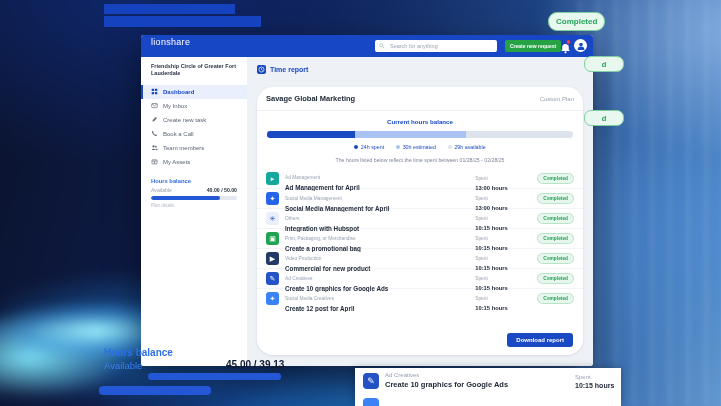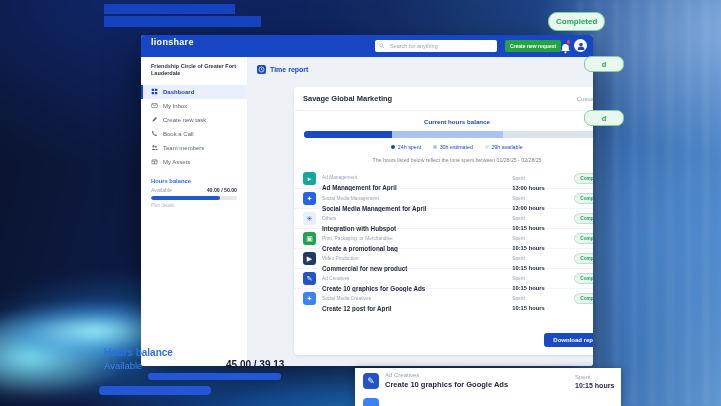--- a/index.html
+++ b/index.html
@@ -17,21 +17,21 @@
       radial-gradient(420px 210px at 20% 5%, rgba(15,40,110,.9), transparent 80%),
       linear-gradient(105deg,#0a1128 0%,#0e1d4d 35%,#1d4384 65%,#3e74b5 85%,#6ba3d8 100%);}
   .bg-glow{position:absolute;left:-20px;top:300px;width:230px;height:62px;filter:blur(4px);
     background:radial-gradient(closest-side, rgba(160,245,255,.95), rgba(80,180,255,.4) 60%, transparent);}
   .bg-bands{position:absolute;right:-6px;top:0;width:150px;height:406px;filter:blur(2px);opacity:.5;
     background:repeating-linear-gradient(90deg, rgba(255,255,255,.12) 0 6px, rgba(255,255,255,0) 6px 18px);}
   
   .window{position:absolute;left:141px;top:35px;width:452px;height:331px;border-radius:3px;
           overflow:hidden;background:#eef1f6;box-shadow:0 12px 34px rgba(0,0,0,.5);}
   .topbar{position:absolute;left:0;top:0;right:0;height:22px;background:#1847c6;}
-  .logo{position:absolute;left:10px;top:2px;color:#fff;font-size:9px;font-weight:700;letter-spacing:.3px;}
+  .logo{position:absolute;left:10px;top:2px;color:#fff;font-size:9px;font-weight:400;letter-spacing:.3px;}
   .search{position:absolute;left:234px;top:5px;width:122px;height:12px;background:#fff;border-radius:2px;
           display:flex;align-items:center;gap:3px;padding:0 4px;box-sizing:border-box;}
   .search svg{flex:0 0 6px;}
   .search input{border:none;outline:none;width:100%;font-size:5.5px;color:#333;background:transparent;
                 font-family:"Liberation Sans",sans-serif;}
   .search input::placeholder{color:#9aa3b2;}
   .create-btn{position:absolute;left:364px;top:5px;height:12px;padding:0 5px;background:#25a244;color:#fff;
               font-size:5px;font-weight:700;border:none;border-radius:2px;display:flex;align-items:center;cursor:pointer;}
   .bell{position:absolute;left:419px;top:5px;width:11px;height:11px;}
   .bell .dot{position:absolute;right:0;top:-1px;width:3.5px;height:3.5px;border-radius:50%;background:#ef4444;border:.5px solid #1847c6;}
@@ -52,22 +52,22 @@
   .hours-row .lab{color:#98a1b2;}
   .hours-row .val{color:#1f2937;font-weight:700;}
   .hours-bar{margin-top:3px;height:4px;background:#e3e8f1;border-radius:2px;overflow:hidden;}
   .hours-bar .fill{width:80%;height:100%;background:#2457d6;border-radius:2px;}
   .hours-note{margin-top:3px;font-size:4.5px;color:#b3bac7;}
   
   .main{position:absolute;left:106px;top:22px;right:0;bottom:0;background:#eef1f6;}
   .page-head{display:flex;align-items:center;gap:4px;padding:8px 0 0 10px;}
   .page-ic{width:9px;height:9px;background:#1a49c4;border-radius:2px;display:flex;align-items:center;justify-content:center;}
   .page-title{color:#1a49c4;font-size:7px;font-weight:700;}
-  .card{position:absolute;left:10px;top:30px;width:326px;height:268px;background:#fff;border-radius:4px;
-        box-shadow:0 1px 3px rgba(20,40,90,.1);margin-left:37px;}
+  .card{position:absolute;left:10px;top:30px;width:326px;height:268px;background:#fff;border-radius:16px;
+        box-shadow:0 1px 3px rgba(20,40,90,.1);}
   .card-head{display:flex;justify-content:space-between;align-items:center;padding:7px 9px;border-bottom:1px solid #eef0f4;}
   .client{font-size:7.5px;font-weight:700;color:#222b3a;}
   .plan{font-size:6px;color:#9aa3b2;}
   .balance-title{text-align:center;color:#1a49c4;font-size:6.2px;font-weight:700;margin-top:7px;}
   .hbar{display:flex;height:7px;border-radius:3px;overflow:hidden;margin:6px 10px 0;}
   .hbar .seg{height:100%;}
   .seg-spent{flex:24;background:#1a49c4;}
   .seg-est{flex:30;background:#a9c4f2;}
   .seg-avail{flex:29;background:#dde3ec;}
   .legend{display:flex;justify-content:center;gap:12px;margin-top:6px;font-size:5.3px;color:#1a49c4;align-items:center;}

